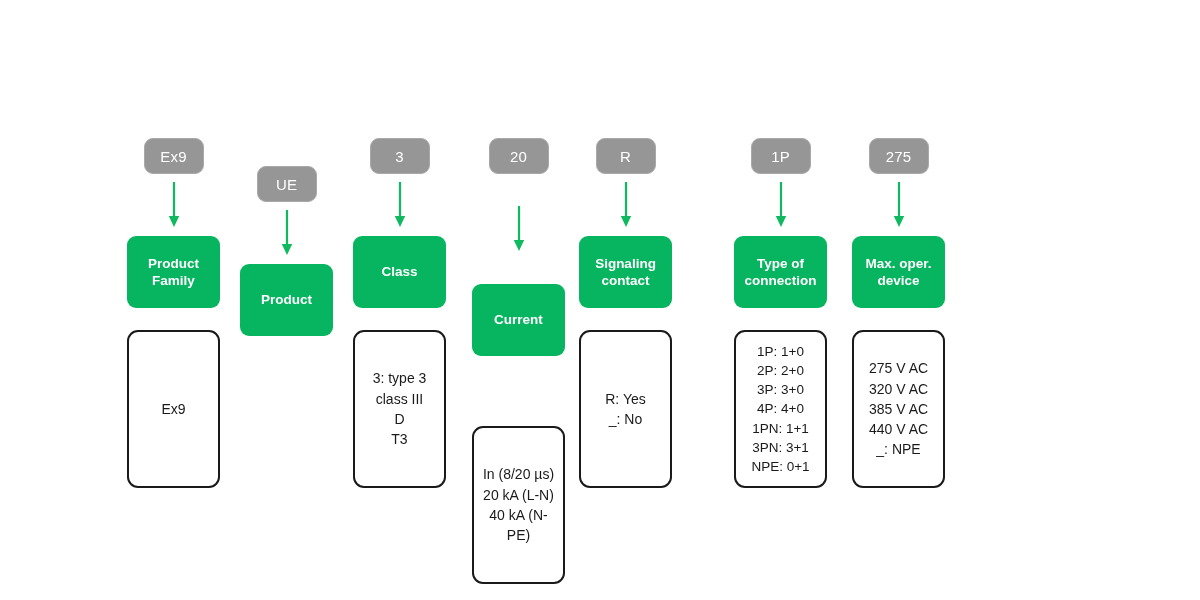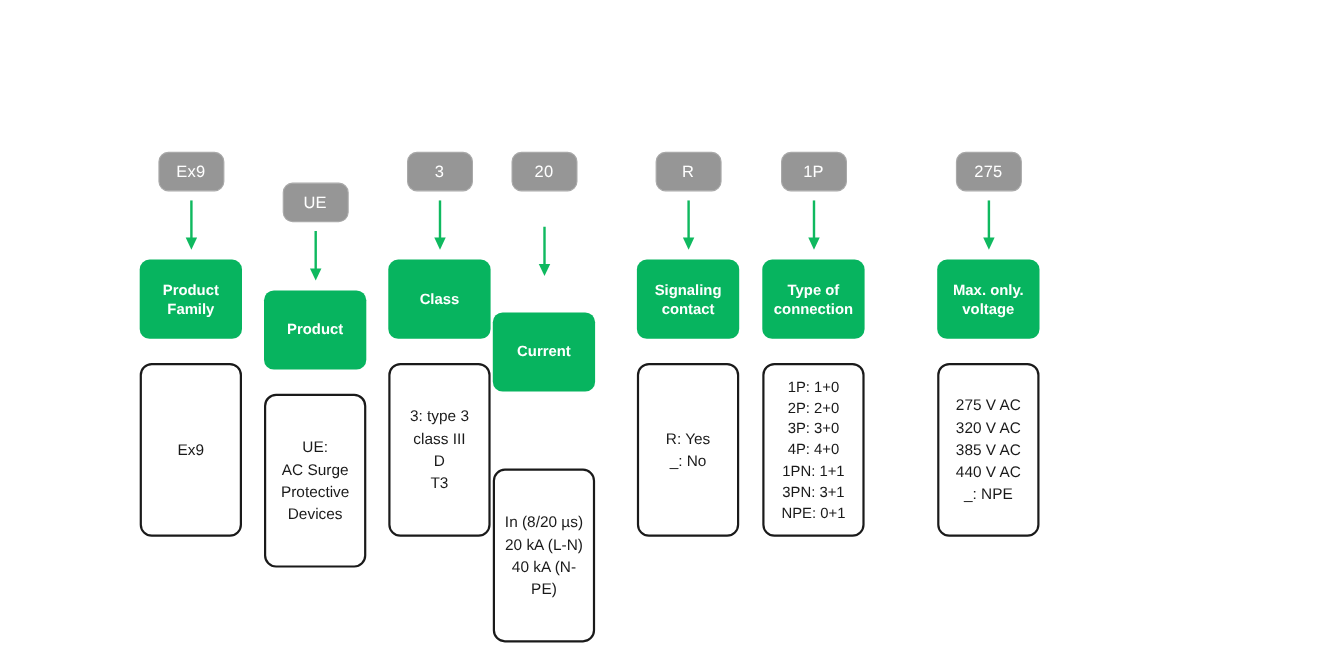--- a/index.html
+++ b/index.html
@@ -140,41 +140,39 @@
         <span class="code-chip">UE</span>
       </div>
       <div class="arrow-slot">
         <svg width="14" height="46" viewBox="0 0 14 46" aria-hidden="true">
           <line x1="7" y1="0" x2="7" y2="36" stroke="#0fb95f" stroke-width="2.2"></line>
           <path d="M7 45 L1.8 34 L12.2 34 Z" fill="#0fb95f"></path>
         </svg>
       </div>
       <div class="label-box">Product</div>
       <div class="detail-gap"></div>
-      <div class="detail-box">UE:
-AC Surge Protective Devices</div>
     </div>
     <div class="column" style="left: 353px; width: 93px;">
       <div class="chip-slot">
         <span class="code-chip">3</span>
       </div>
       <div class="arrow-slot">
         <svg width="14" height="46" viewBox="0 0 14 46" aria-hidden="true">
           <line x1="7" y1="0" x2="7" y2="36" stroke="#0fb95f" stroke-width="2.2"></line>
           <path d="M7 45 L1.8 34 L12.2 34 Z" fill="#0fb95f"></path>
         </svg>
       </div>
       <div class="label-box">Class</div>
       <div class="detail-gap"></div>
       <div class="detail-box">3: type 3
 class III
 D
 T3</div>
     </div>
-    <div class="column" style="left: 448px; width: 93px; gap: 24px;">
+    <div class="column" style="left: 472px; width: 93px; gap: 24px;">
       <div class="chip-slot">
         <span class="code-chip">20</span>
       </div>
       <div class="arrow-slot">
         <svg width="14" height="46" viewBox="0 0 14 46" aria-hidden="true">
           <line x1="7" y1="0" x2="7" y2="36" stroke="#0fb95f" stroke-width="2.2"></line>
           <path d="M7 45 L1.8 34 L12.2 34 Z" fill="#0fb95f"></path>
         </svg>
       </div>
       <div class="label-box">Current</div>
@@ -191,21 +189,21 @@
         <svg width="14" height="46" viewBox="0 0 14 46" aria-hidden="true">
           <line x1="7" y1="0" x2="7" y2="36" stroke="#0fb95f" stroke-width="2.2"></line>
           <path d="M7 45 L1.8 34 L12.2 34 Z" fill="#0fb95f"></path>
         </svg>
       </div>
       <div class="label-box">Signaling contact</div>
       <div class="detail-gap"></div>
       <div class="detail-box">R: Yes
 _: No</div>
     </div>
-    <div class="column" style="left: 693px; width: 93px;">
+    <div class="column" style="left: 734px; width: 93px;">
       <div class="chip-slot">
         <span class="code-chip">1P</span>
       </div>
       <div class="arrow-slot">
         <svg width="14" height="46" viewBox="0 0 14 46" aria-hidden="true">
           <line x1="7" y1="0" x2="7" y2="36" stroke="#0fb95f" stroke-width="2.2"></line>
           <path d="M7 45 L1.8 34 L12.2 34 Z" fill="#0fb95f"></path>
         </svg>
       </div>
       <div class="label-box">Type of connection</div>
@@ -221,21 +219,21 @@
     <div class="column" style="left: 852px; width: 93px;">
       <div class="chip-slot">
         <span class="code-chip">275</span>
       </div>
       <div class="arrow-slot">
         <svg width="14" height="46" viewBox="0 0 14 46" aria-hidden="true">
           <line x1="7" y1="0" x2="7" y2="36" stroke="#0fb95f" stroke-width="2.2"></line>
           <path d="M7 45 L1.8 34 L12.2 34 Z" fill="#0fb95f"></path>
         </svg>
       </div>
-      <div class="label-box">Max. only. voltage</div>
+      <div class="label-box">Max. oper. device</div>
       <div class="detail-gap"></div>
       <div class="detail-box">275 V AC
 320 V AC
 385 V AC
 440 V AC
 _: NPE</div>
     </div>
   </div>
 
 </body></html>

